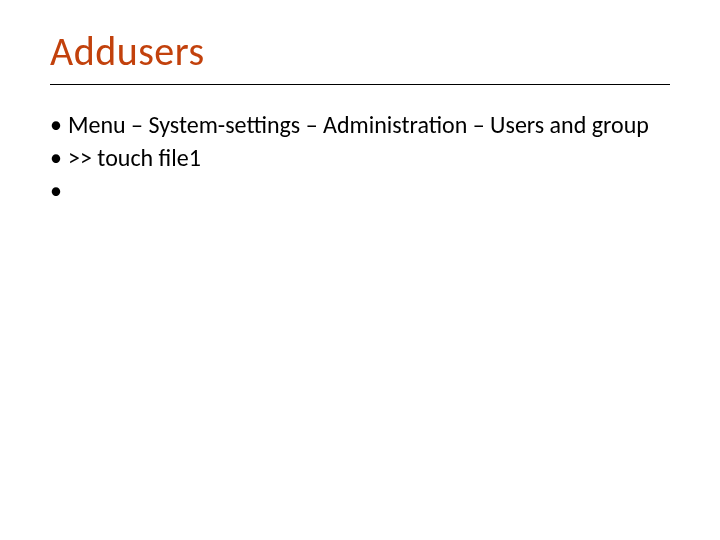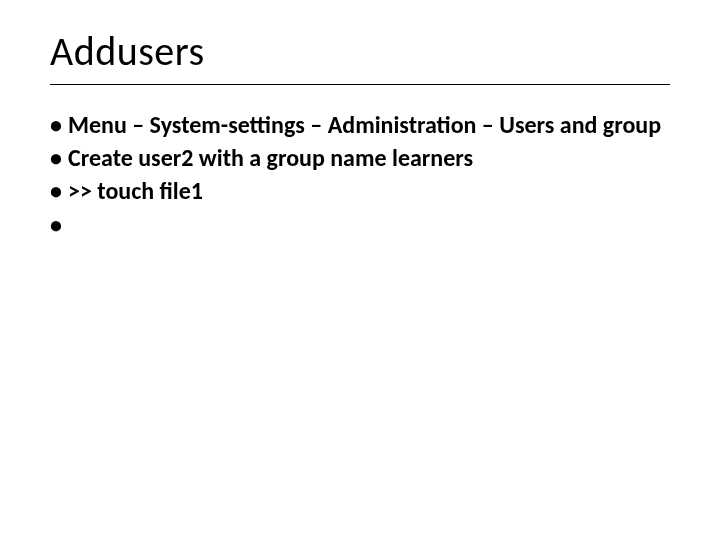--- a/index.html
+++ b/index.html
@@ -17,52 +17,50 @@
     height: 540px;
     padding: 30px 50px 40px 50px;
     position: relative;
   }
   .title {
     font-size: 40px;
     font-weight: 400;
     letter-spacing: 0.5px;
     margin: 0 0 8px 0;
     line-height: 1.1;
-    color: #000000;
+    color: #c2410c;
   }
   .divider {
     border: none;
     border-top: 1px solid #000;
     margin: 10px 0 24px 0;
   }
   .body-list {
     list-style: none;
     padding: 0;
     margin: 0;
     font-size: 24px;
     line-height: 1.3;
   }
   .body-list li {
     position: relative;
     padding-left: 18px;
     margin: 0 0 2px 0;
-    font-weight: bold;
   }
   .body-list li::before {
     content: "•";
     position: absolute;
     left: 0;
     top: 0;
   }
 </style>
 </head>
 <body>
 
 <div class="slide">
   <h1 class="title">Addusers</h1>
   <hr class="divider">
   <ul class="body-list">
     <li>Menu – System-settings – Administration – Users and group</li>
-    <li>Create user2 with a group name learners</li>
     <li>&gt;&gt; touch file1</li>
     <li></li>
   </ul>
 </div>
 
 </body></html>

